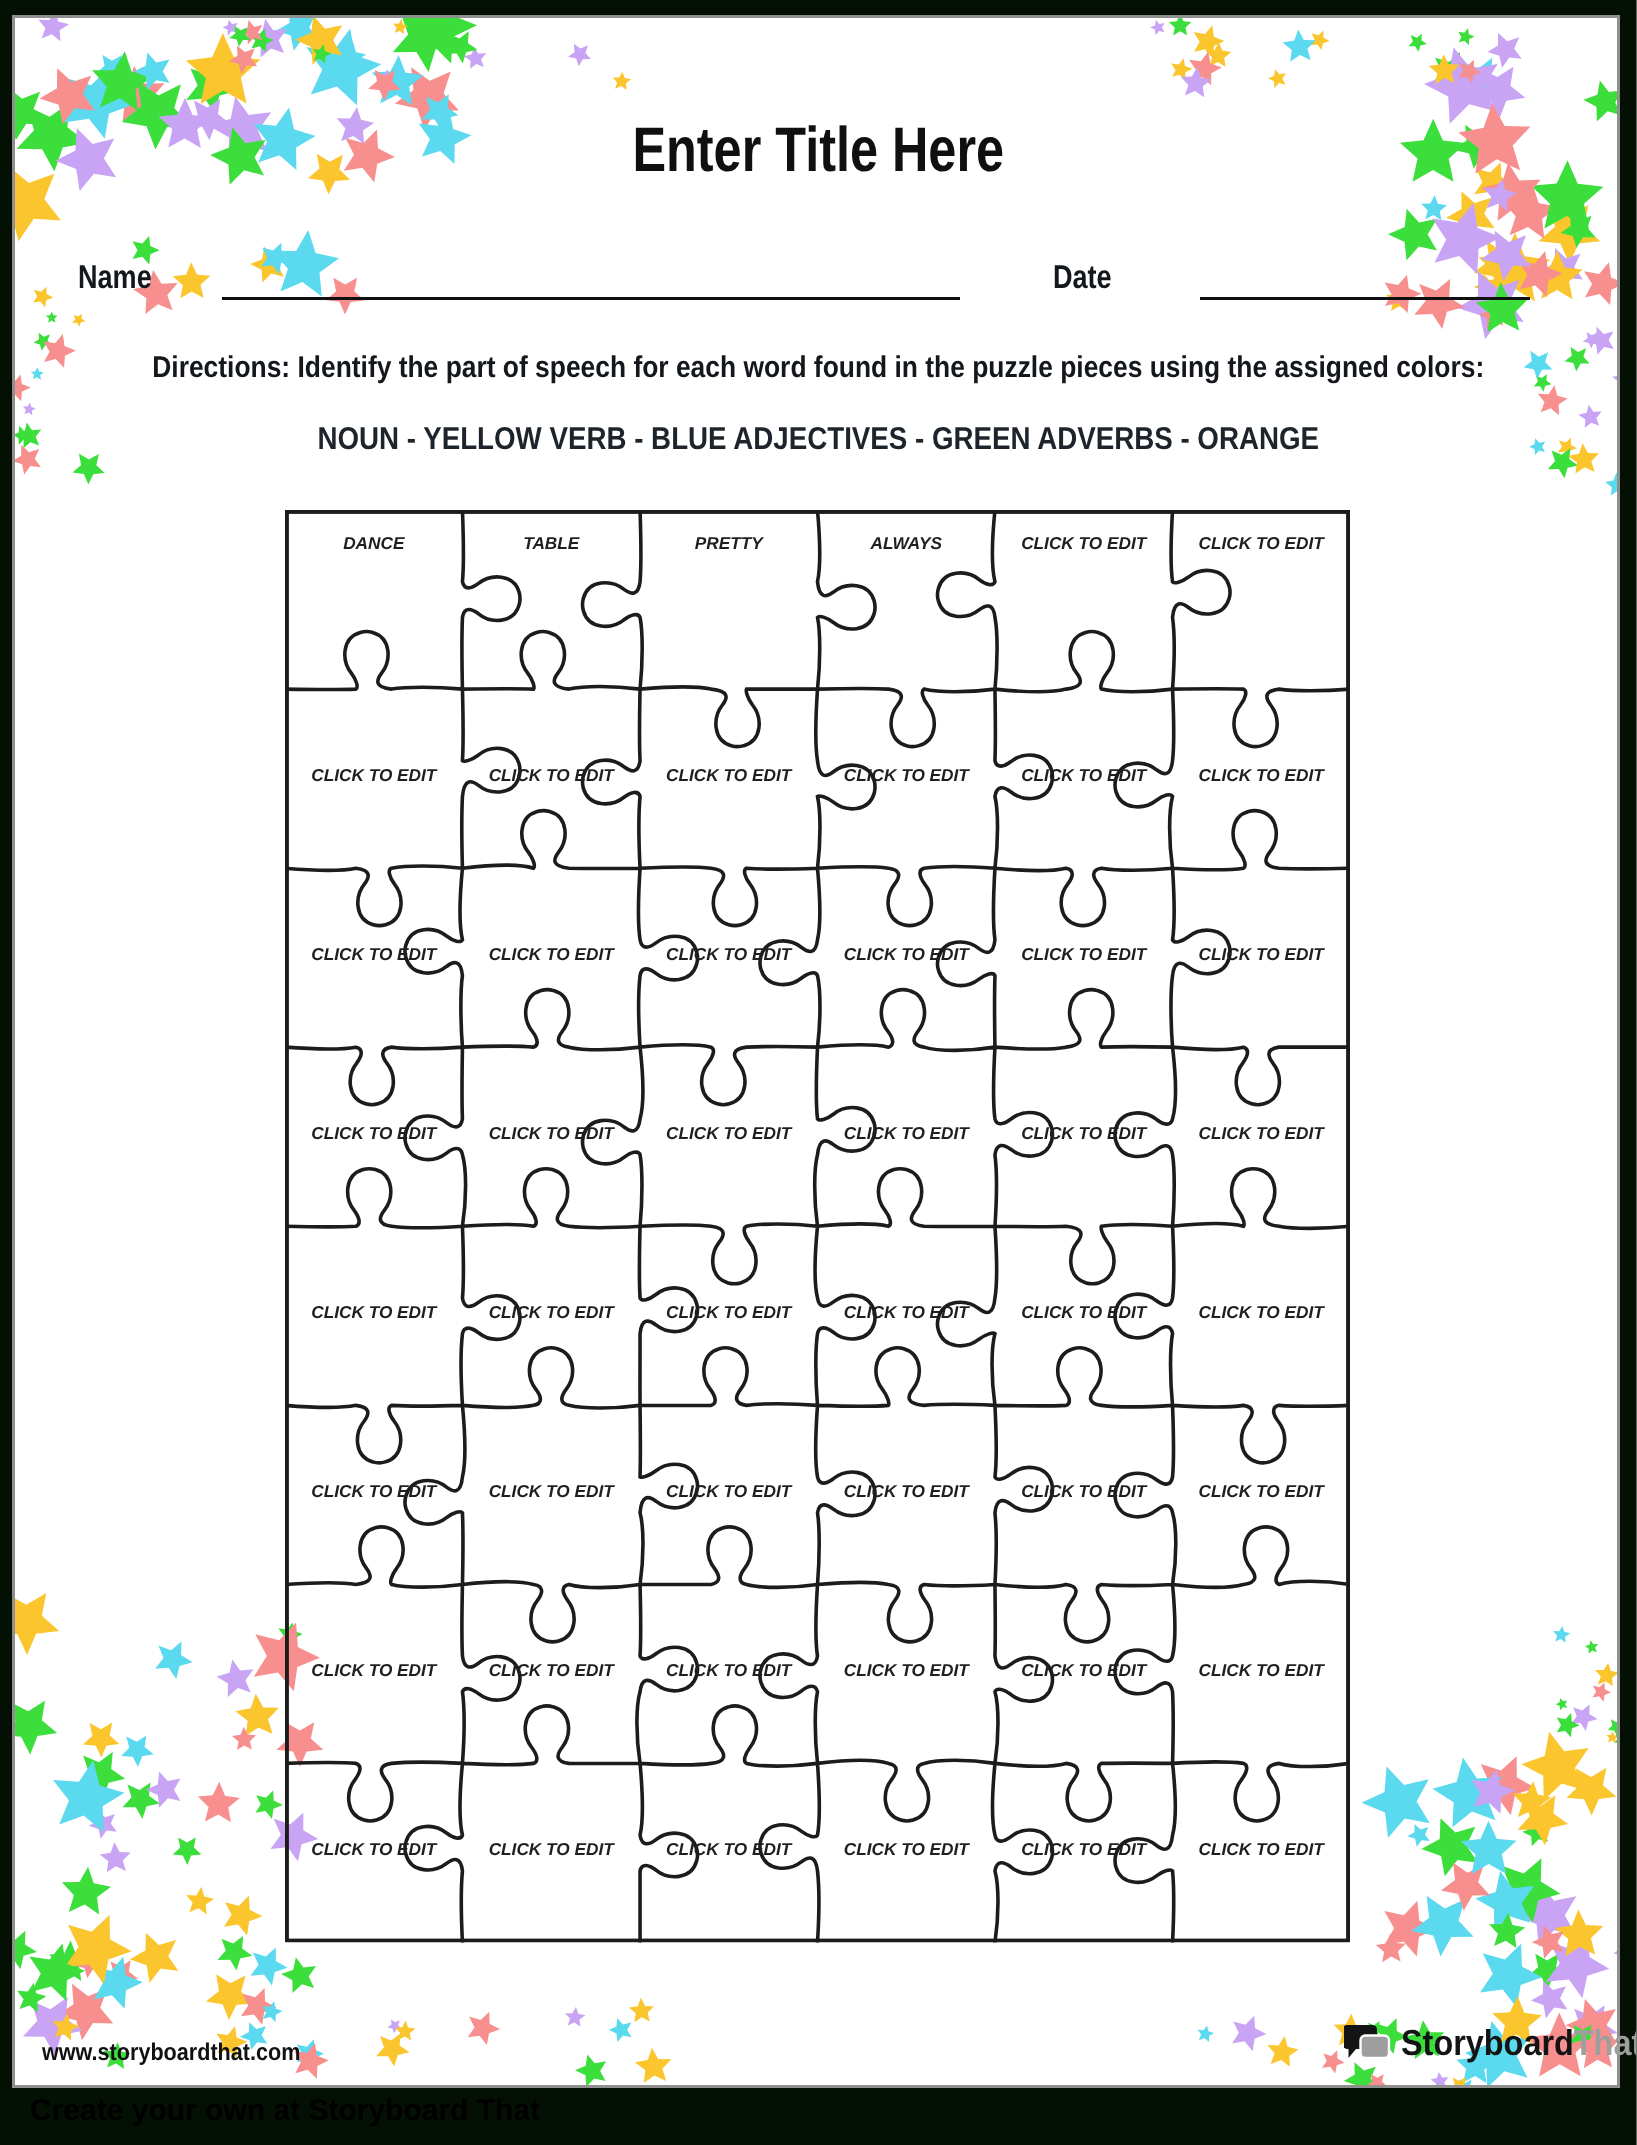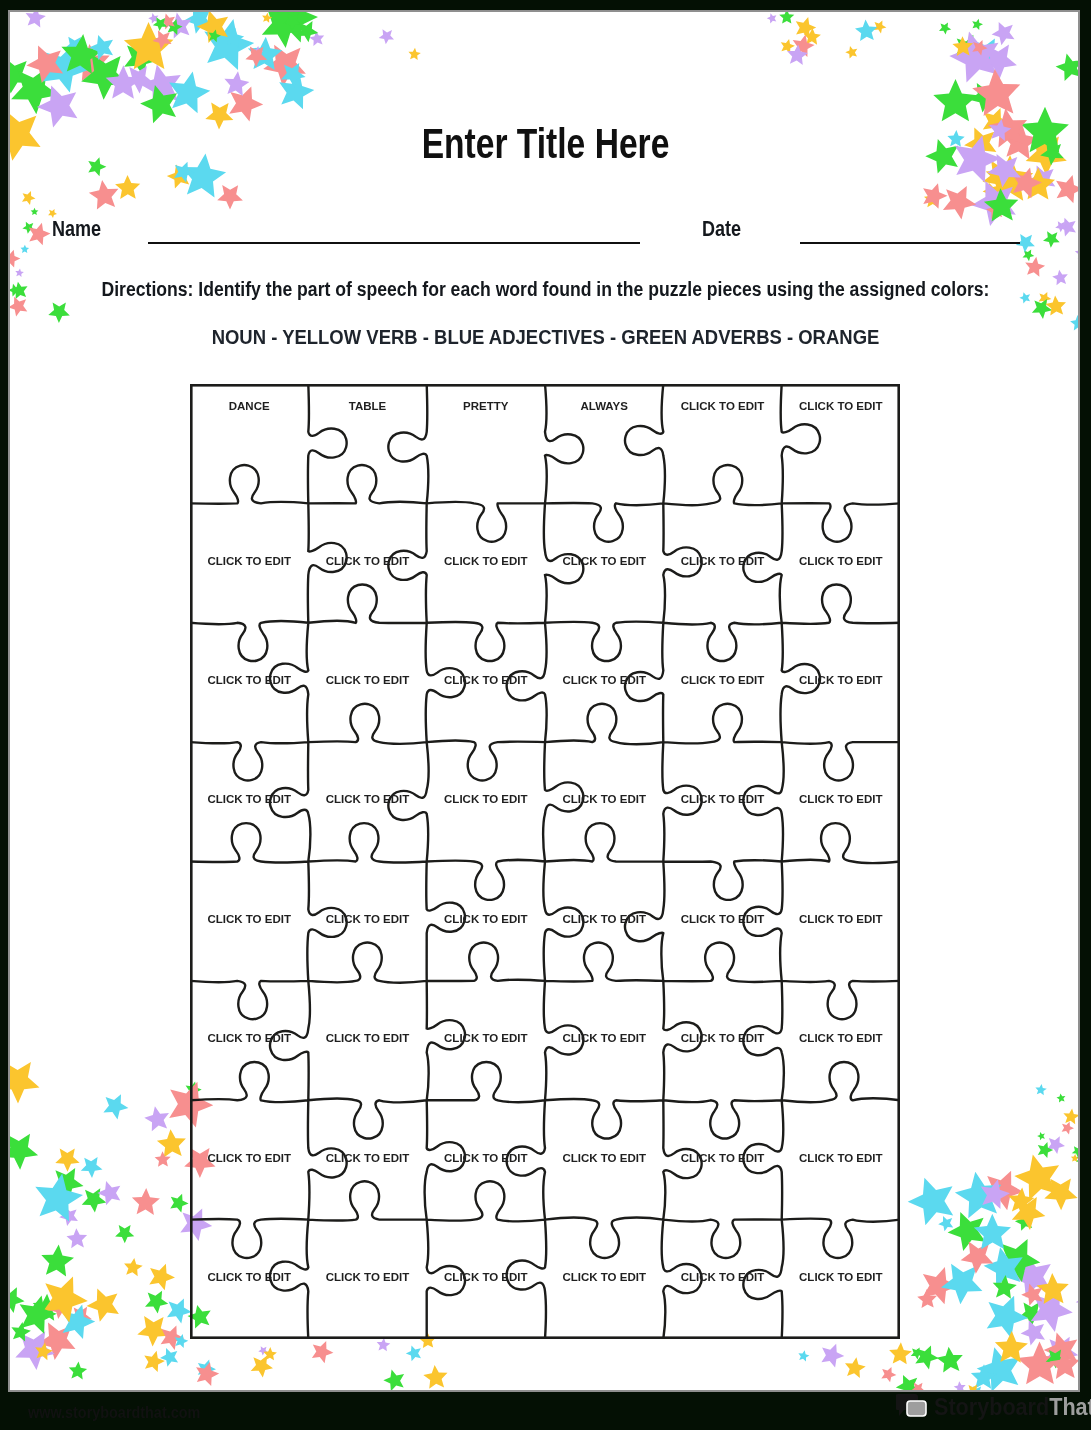--- a/index.html
+++ b/index.html
@@ -1,21 +1,21 @@
 <!DOCTYPE html>
 <html><head>
 <meta charset="utf-8">
 <style>
   * { margin:0; padding:0; box-sizing:border-box; }
   body { font-family:"Liberation Sans", sans-serif; background:#041004; }
   .frame { position:relative; width:1091px; height:1430px; background:#041004; overflow:hidden; }
   .page { position:absolute; left:8px; top:10px; width:1072px; height:1382px;
           background:#ffffff; border:2px solid #8f8f8f; overflow:hidden; }
   .stars-svg { position:absolute; left:-8px; top:-10px; width:1091px; height:1430px; }
-  .content { position:absolute; left:0; top:0; width:1091px; height:1273px; pointer-events:none;margin-top:44px; }
+  .content { position:absolute; left:0; top:0; width:1091px; height:1273px; pointer-events:none; }
   .content > * { pointer-events:auto; }
 
   .title { position:absolute; left:0; top:76px; width:1091px; text-align:center;
            font-size:42px; font-weight:700; color:#101010; letter-spacing:0;
            transform:scaleX(0.8); transform-origin:50% 50%; }
 
   .field-label { position:absolute; font-size:22px; font-weight:700; color:#14181d;
                  transform:scaleX(0.82); transform-origin:left center; }
   .name-label { left:52px; top:172px; }
   .date-label { left:702px; top:172px; }
@@ -23,21 +23,21 @@
   .name-line { left:148px; top:198px; width:492px; }
   .date-line { left:800px; top:198px; width:220px; }
 
   .directions { position:absolute; left:0; top:234px; width:1091px; text-align:center;
                 font-size:20px; font-weight:700; color:#14181d;
                 transform:scaleX(0.88); transform-origin:50% 50%; }
   .legend { position:absolute; left:0; top:281px; width:1091px; text-align:center;
             font-size:21px; font-weight:700; color:#1e242c;
             transform:scaleX(0.88); transform-origin:50% 50%; }
 
-  .puzzle-wrap { position:absolute; left:190px; top:340px; width:710px; height:955px; }
+  .puzzle-wrap { position:absolute; left:190px; top:340px; width:710px; height:955px;font-style:italic; }
 
   .site-url { position:absolute; left:28px; top:1360px; font-size:16px; font-weight:700;
               color:#111111; transform:scaleX(0.9); transform-origin:left center; }
 
   .logo { position:absolute; left:896px; top:1348px; display:flex; align-items:center; }
   .logo-mark { width:34px; height:30px; margin-right:4px; }
   .logo-text { font-size:24px; font-weight:700; transform:scaleX(0.9); transform-origin:left center; white-space:nowrap; }
   .logo-black { color:#141414; }
   .logo-gray  { color:#9e9e9e; }
 

